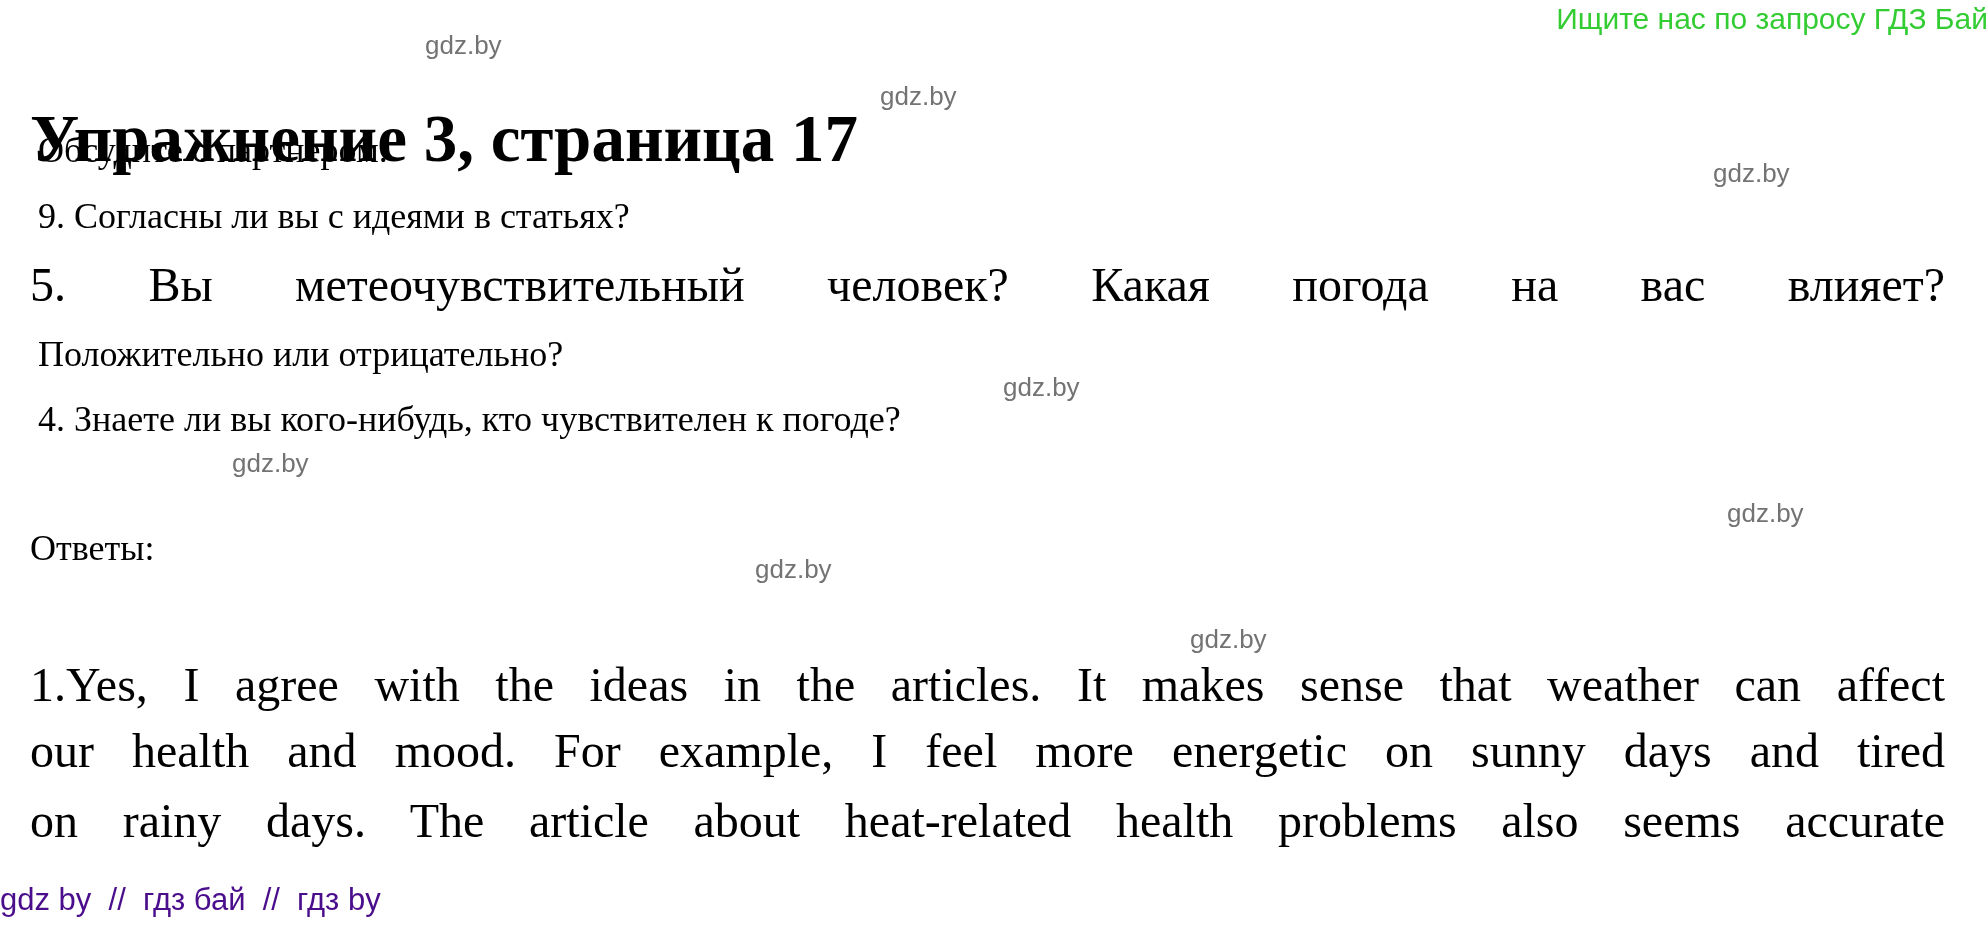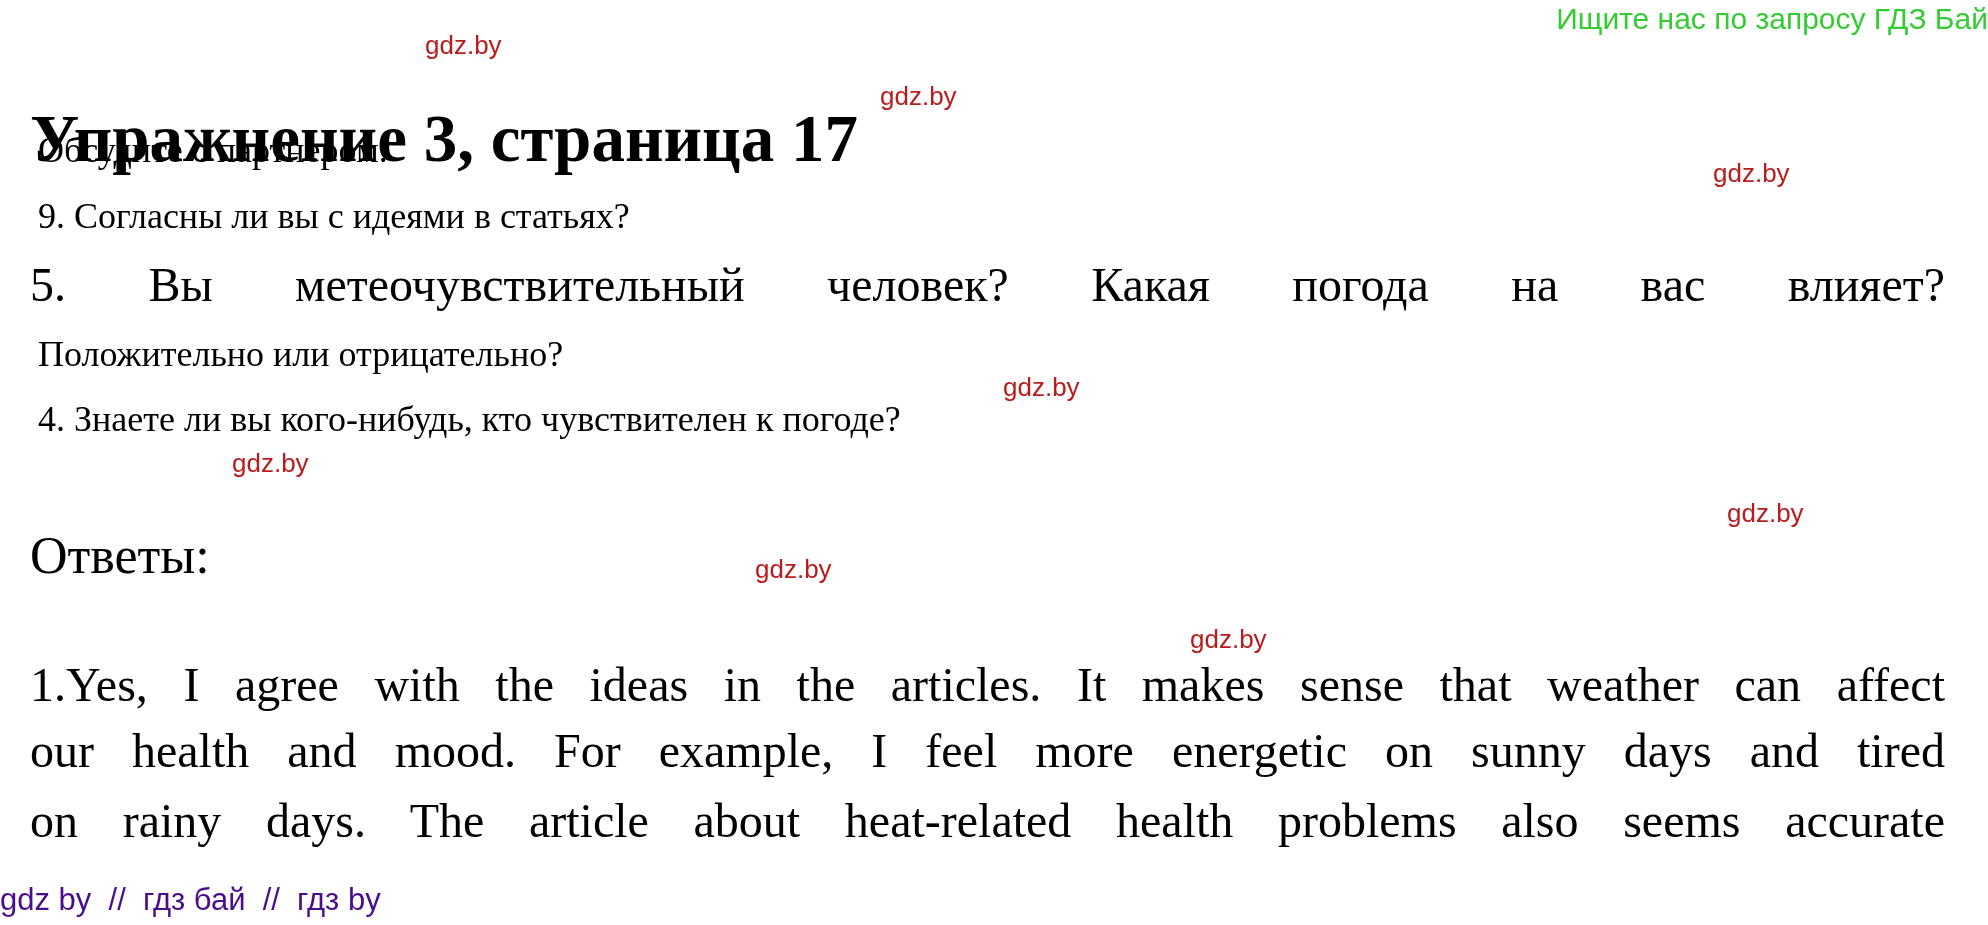--- a/index.html
+++ b/index.html
@@ -48,29 +48,29 @@
     width: 1915px;
     font-size: 48px;
     line-height: 1;
     text-align: justify;
     text-align-last: justify;
   }
   .answers-label {
     position: absolute;
     left: 30px;
     top: 530px;
-    font-size: 52px;
+    font-size: 36px;
     line-height: 1;
   }
   .watermark {
     position: absolute;
     font-family: "Liberation Sans", "DejaVu Sans", sans-serif;
     font-size: 26px;
     line-height: 1;
-    color: #b91c1c;
+    color: #737373;
   }
   .footer {
     position: absolute;
     top: 882px;
     left: 0;
     width: 100%;
     font-family: "Liberation Sans", "DejaVu Sans", sans-serif;
     font-size: 31px;
     color: #4a0d8c;
     white-space: pre;

